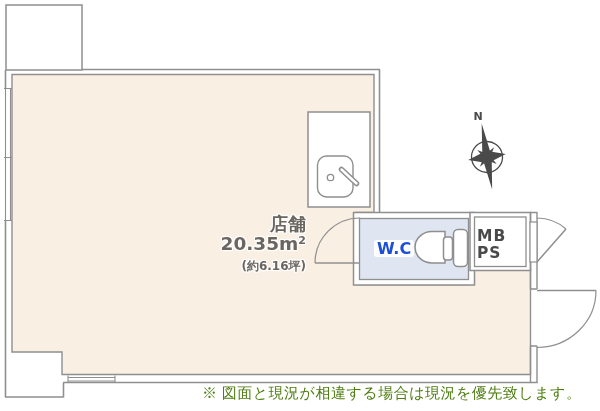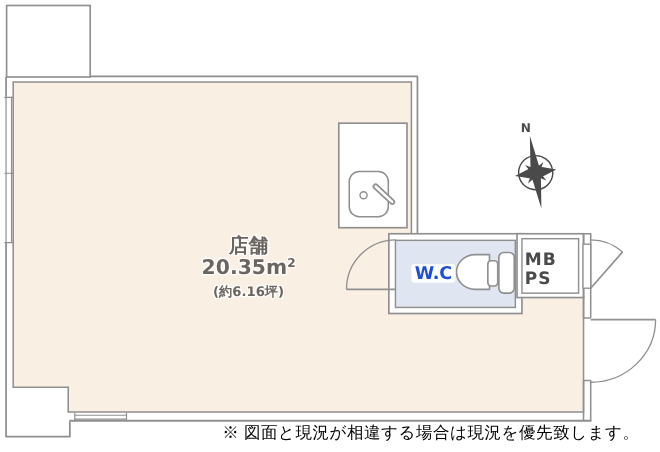--- a/index.html
+++ b/index.html
@@ -1,31 +1,31 @@
 <!DOCTYPE html>
 <html><head>
 <meta charset="utf-8">
 <style>
   html,body{margin:0;padding:0;background:#fff;}
   .canvas{position:relative;width:600px;height:411px;background:#fff;overflow:hidden;
           font-family:"DejaVu Sans","Liberation Sans",sans-serif;}
   .abs{position:absolute;}
   svg{display:block;}
-  .room-label{left:146px;top:214px;width:160px;text-align:center;color:#6B655F;font-weight:600;
+  .room-label{left:146px;top:214px;width:160px;text-align:right;color:#6B655F;font-weight:600;
     text-shadow:0 0 3px #fff,0 0 3px #fff,1px 1px 0 #fff,-1px -1px 0 #fff,1px -1px 0 #fff,-1px 1px 0 #fff;}
   .room-label .l1{font-size:18px;line-height:20px;}
   .room-label .l2{font-size:18.5px;line-height:20px;}
   .room-label .l3{font-size:12px;line-height:19px;}
   .sup{font-size:11px;position:relative;top:-6px;}
   .wc-label{left:374px;top:240px;font-size:16px;font-weight:600;color:#1d4ed8;
     background:rgba(255,255,255,.95);padding:0 3px;border-radius:3px;line-height:17px;}
   .utility-label{left:477px;top:228px;width:48px;font-size:15.5px;line-height:16.5px;
     font-weight:600;color:#4A4A4A;letter-spacing:1px;}
   .north-label{left:468px;top:110px;width:20px;text-align:center;font-size:11px;font-weight:700;color:#4A4A4A;}
-  .note{left:202px;top:384px;font-size:15px;color:#000000;letter-spacing:.5px;
+  .note{left:202px;top:384px;font-size:15px;color:#4d7c0f;letter-spacing:.5px;
     font-family:"Liberation Serif","DejaVu Serif",serif;}
 </style>
 </head>
 <body>
 
 <div class="canvas">
 
   <svg class="abs" style="left:0;top:0" width="600" height="411" viewBox="0 0 600 411">
 
     <rect x="6" y="5" width="76" height="65" fill="#FFFFFF" stroke="#8F8F8F" stroke-width="1.5"></rect>

